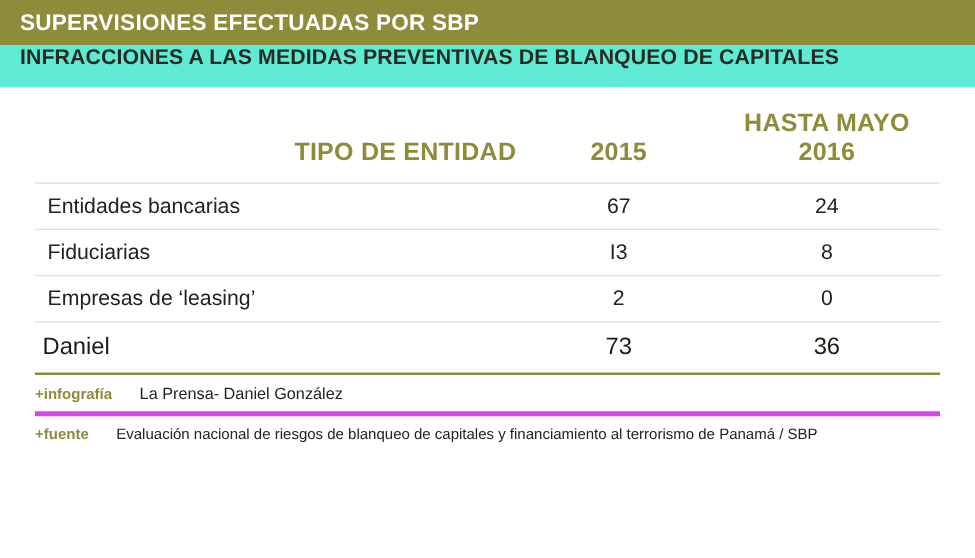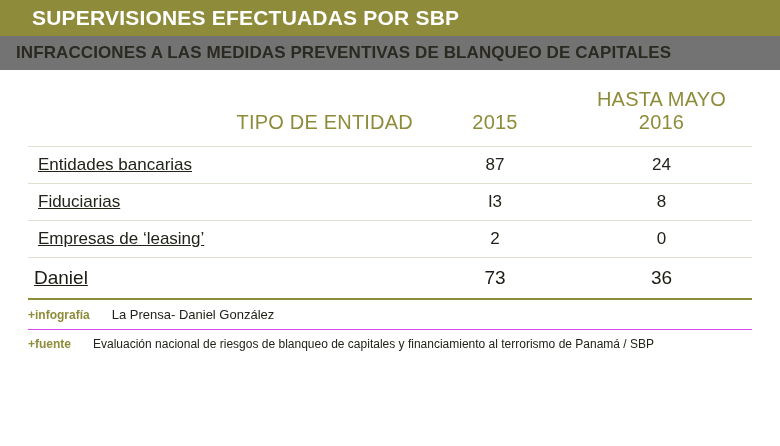--- a/index.html
+++ b/index.html
@@ -23,32 +23,30 @@
   
   .title-bar {
     background: #8e8c3a;
     height: 36px;
     display: flex;
     align-items: center;
     padding: 0 16px;
   }
   .title-bar .title {
     color: #ffffff;
-    font-size: 21px;
+    font-size: 18px;
     font-weight: bold;
     letter-spacing: 0.2px;
     font-family: "Liberation Sans", sans-serif;
-    margin-left: 16px;
   }
   
   .subtitle-bar {
-    background: #737373;
+    background: #5eead4;
     height: 34px;
     display: flex;
-    align-items: center;
     padding: 0 16px;
   }
   .subtitle-bar .subtitle {
     color: #2a2a22;
     font-size: 17px;
     font-weight: bold;
     letter-spacing: 0.1px;
   }
   
   .table-area {
@@ -60,42 +58,41 @@
     border-collapse: collapse;
     table-layout: fixed;
   }
   table.data col.c0 { width: 54%; }
   table.data col.c1 { width: 21%; }
   table.data col.c2 { width: 25%; }
 
   table.data thead th {
     color: #8e8c3a;
     font-size: 20px;
-    font-weight: normal;
+    font-weight: bold;
     padding: 4px 6px 12px 6px;
     text-align: center;
     vertical-align: bottom;
     letter-spacing: 0.2px;
   }
   table.data thead th.lbl {
     text-align: right;
     padding-left: 4px;
   }
   table.data tbody td {
     font-size: 17px;
     color: #23231c;
     padding: 8px 6px;
     text-align: center;
     border-top: 1px solid #e2dfcf;
     font-weight: normal;
   }
   table.data tbody td.lbl {
     text-align: left;
     padding-left: 10px;
-    text-decoration: underline;
   }
   table.data tbody tr.total td {
     font-size: 19px;
     font-weight: normal;
     color: #1b1b14;
     border-top: 1px solid #e2dfcf;
     padding-top: 9px;
     padding-bottom: 9px;
   }
   table.data tbody tr.total td.lbl {
@@ -109,21 +106,21 @@
   
   .credits {
     padding: 0 28px;
   }
   .credit-row {
     display: flex;
     align-items: baseline;
     padding: 7px 0 7px 0;
   }
   .credit-row + .credit-row {
-    border-top: 1px solid #d946ef;
+    border-top: 4px solid #d946ef;
   }
   .credit-key {
     color: #8e8c3a;
     font-size: 12px;
     font-weight: bold;
     white-space: nowrap;
     margin-right: 22px;
   }
   .credit-val {
     color: #23231c;
@@ -154,21 +151,21 @@
       <thead>
         <tr>
           <th class="lbl">TIPO DE ENTIDAD</th>
           <th>2015</th>
           <th>HASTA MAYO 2016</th>
         </tr>
       </thead>
       <tbody>
         <tr>
           <td class="lbl">Entidades bancarias</td>
-          <td>87</td>
+          <td>67</td>
           <td>24</td>
         </tr>
         <tr>
           <td class="lbl">Fiduciarias</td>
           <td>I3</td>
           <td>8</td>
         </tr>
         <tr>
           <td class="lbl">Empresas de ‘leasing’</td>
           <td>2</td>

